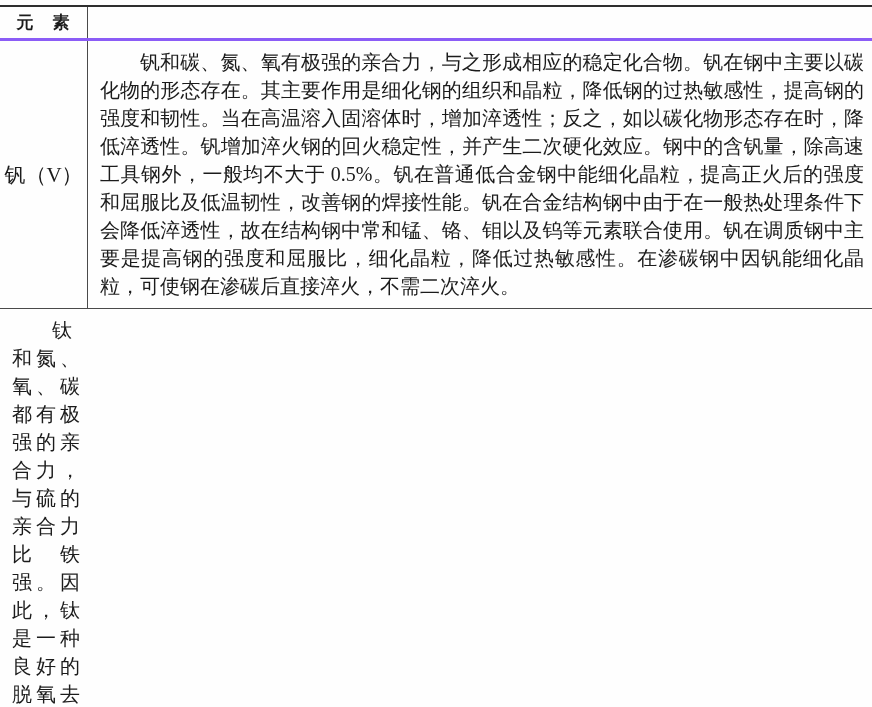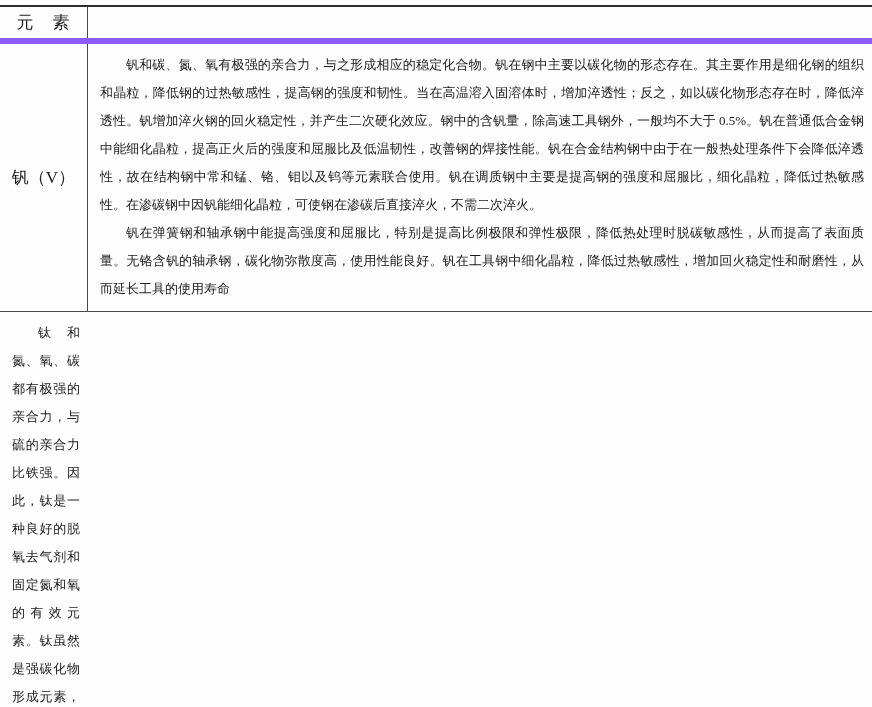--- a/index.html
+++ b/index.html
@@ -20,21 +20,22 @@
     top: 5px;
     left: 0;
     width: 872px;
     border-top: 2px solid #2e2e2e;
     background: #fefefe;
   }
   .header-row {
     display: grid;
     grid-template-columns: 88px 1fr;
     height: 31px;
-    border-bottom: 6px solid #8b5cf6;
+    border-bottom: 3px solid #8b5cf6;
+    font-weight: bold;
   }
   .header-cell {
     display: flex;
     align-items: center;
     justify-content: center;
     font-size: 17px;
     letter-spacing: 1px;
     white-space: pre;
   }
   .header-cell.first {
@@ -43,27 +44,27 @@
   .data-row {
     display: grid;
     grid-template-columns: 88px 1fr;
     border-bottom: 1px solid #4a4a4a;
   }
   .element-cell {
     border-right: 1px solid #4a4a4a;
     display: flex;
     align-items: center;
     justify-content: center;
-    font-size: 17px;
+    font-size: 21px;
     white-space: nowrap;
     font-family: Liberation Serif, serif;
   }
   .effect-cell {
     padding: 7px 8px 8px 12px;
-    font-size: 13px;
+    font-size: 20px;
     line-height: 28px;
     text-align: justify;
     text-justify: inter-character;
   }
   .effect-cell p {
     margin: 0;
     text-indent: 2em;
   }
   .tail-stub {
     display: grid;
@@ -80,21 +81,20 @@
 <div class="doc-table">
   <div class="header-row">
     <div class="header-cell first">元　素</div>
   </div>
 
   <div>
   <div class="data-row">
     <div class="element-cell">钒（V）</div>
     <div class="effect-cell">
           <p>钒和碳、氮、氧有极强的亲合力，与之形成相应的稳定化合物。钒在钢中主要以碳化物的形态存在。其主要作用是细化钢的组织和晶粒，降低钢的过热敏感性，提高钢的强度和韧性。当在高温溶入固溶体时，增加淬透性；反之，如以碳化物形态存在时，降低淬透性。钒增加淬火钢的回火稳定性，并产生二次硬化效应。钢中的含钒量，除高速工具钢外，一般均不大于 0.5%。钒在普通低合金钢中能细化晶粒，提高正火后的强度和屈服比及低温韧性，改善钢的焊接性能。钒在合金结构钢中由于在一般热处理条件下会降低淬透性，故在结构钢中常和锰、铬、钼以及钨等元素联合使用。钒在调质钢中主要是提高钢的强度和屈服比，细化晶粒，降低过热敏感性。在渗碳钢中因钒能细化晶粒，可使钢在渗碳后直接淬火，不需二次淬火。</p>
-          <p>钒在弹簧钢和轴承钢中能提高强度和屈服比，特别是提高比例极限和弹性极限，降低热处理时脱碳敏感性，从而提高了表面质量。无铬含钒的轴承钢，碳化物弥散度高，使用性能良好。钒在工具钢中细化晶粒，降低过热敏感性，增加回火稳定性和耐磨性，从而延长工具的使用寿命</p>
         </div>
   </div>
 
   <div class="data-row">
     <div class="effect-cell">
           <p>钛和氮、氧、碳都有极强的亲合力，与硫的亲合力比铁强。因此，钛是一种良好的脱氧去气剂和固定氮和氧的有效元素。钛虽然是强碳化物形成元素，但不和其他金属元素联合形成复合化合物。碳化钛结合力强，稳定，不易分解，在钢中只有加热到 2000℃以上才缓慢地溶入固溶体中。在未溶入之前，碳化钛微粒有阻止晶粒长大的作用。由于钛和碳之间的亲合力远大于铬和碳之间的亲合力，在不锈钢中常用钛来固定其中的碳以消除铬在晶界处的贫化，从而消除或减轻钢的晶间腐蚀。</p>
         </div>
   </div>
 </div>
 

